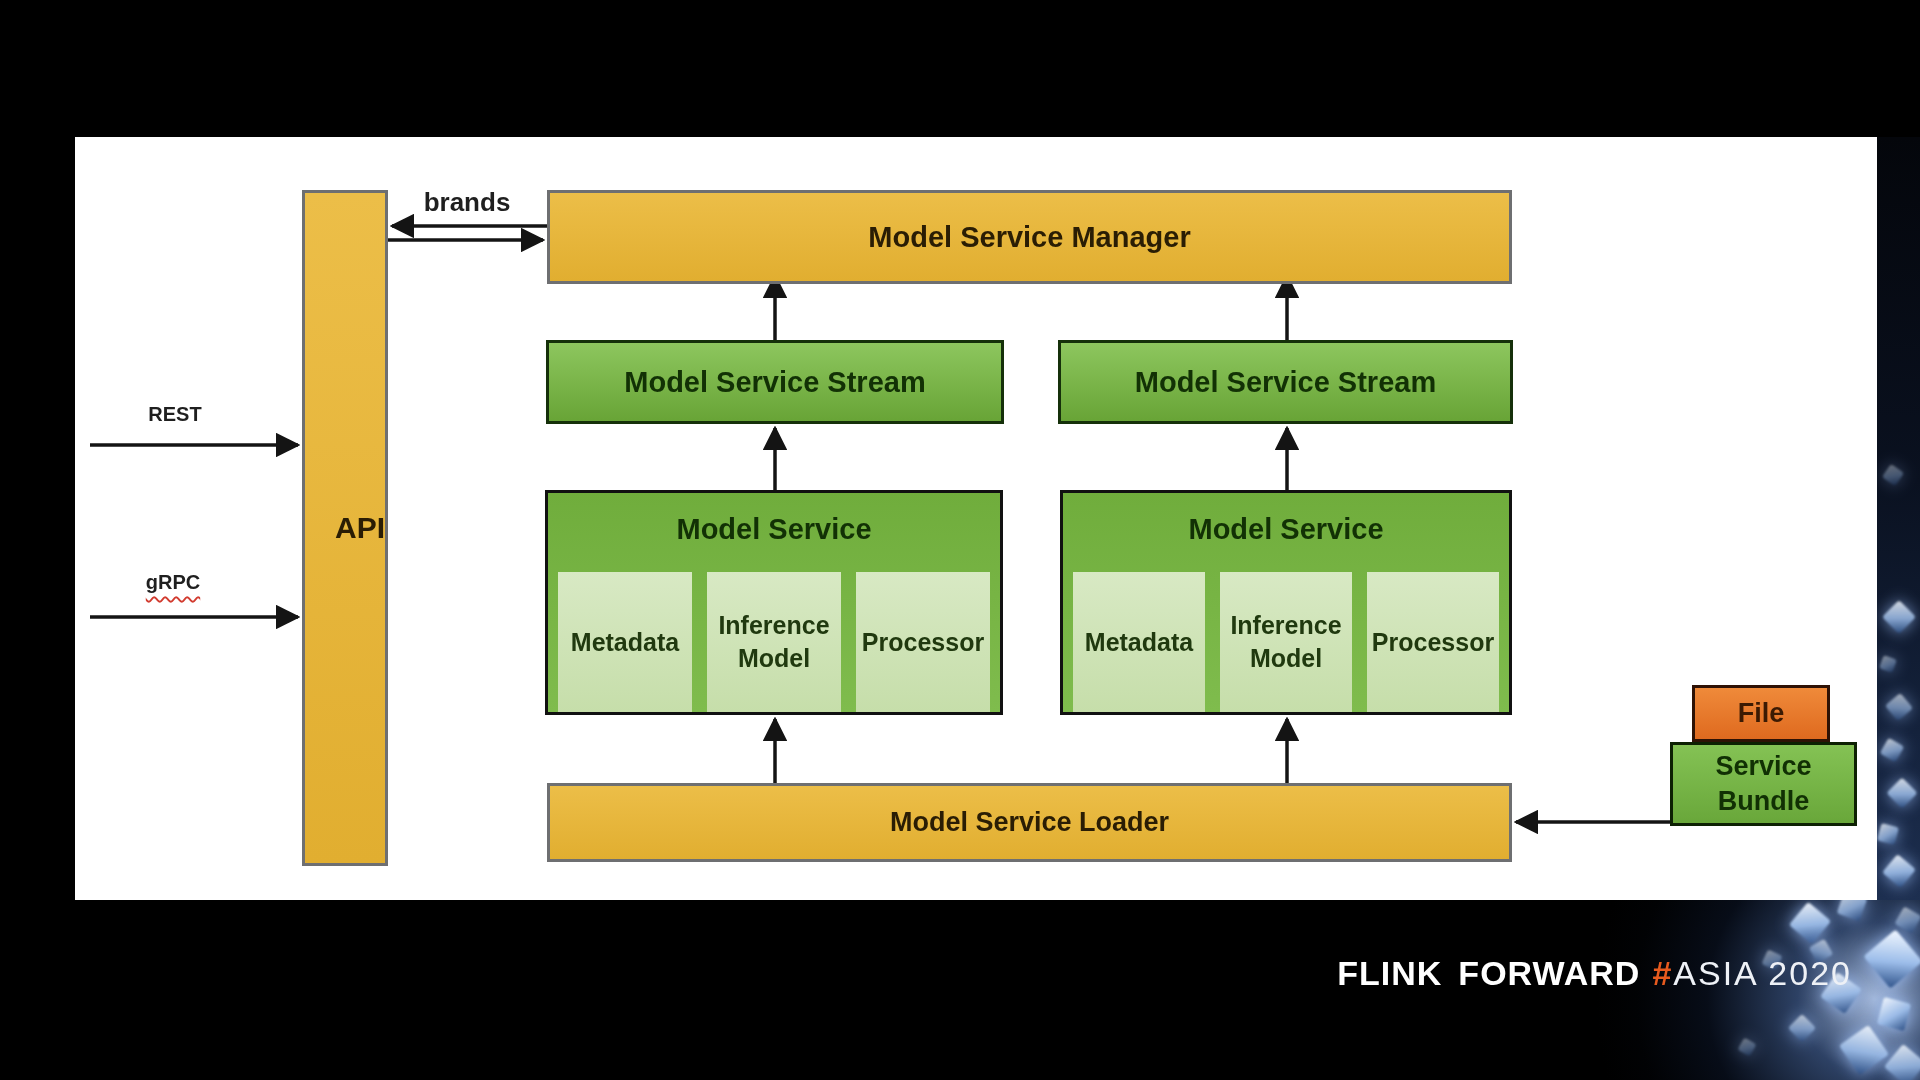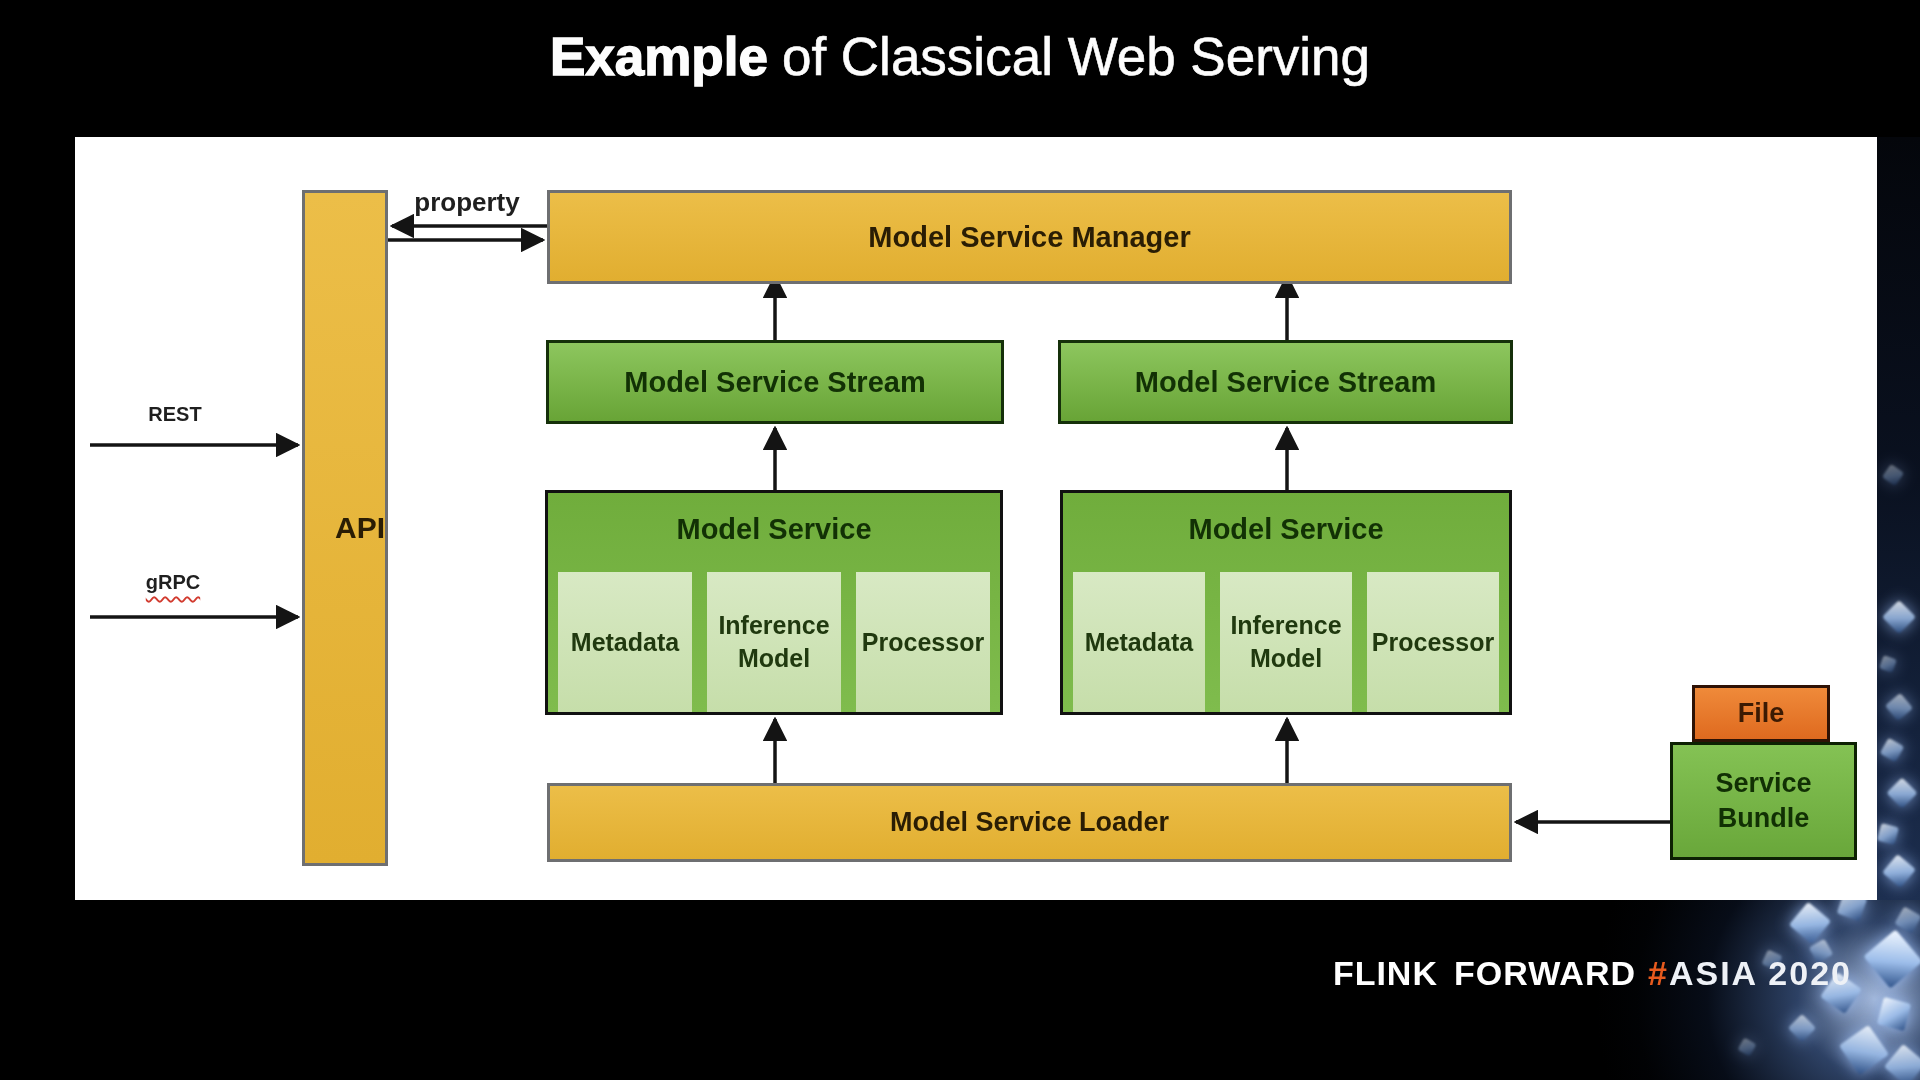--- a/index.html
+++ b/index.html
@@ -34,40 +34,37 @@
   svg.arrows{position:absolute;left:0;top:0;width:1802px;height:763px;pointer-events:none;}
   svg.arrows line{stroke:#141414;stroke-width:3.5px;}
 
   
   .footnote{position:absolute;left:40px;top:996px;color:#fff;font-family:"Liberation Serif", serif;
             font-size:21px;z-index:6;}
   .brand{position:absolute;top:954px;right:68px;font-size:34px;color:#fff;white-space:nowrap;z-index:6;}
   .brand .b{font-weight:700;letter-spacing:1px;}
   .brand .sp{display:inline-block;width:16px;}
   .brand .hash{font-weight:700;margin-left:12px;}
-  .brand .evt{font-weight:700;color:#eef1f6;letter-spacing:2px;margin-left:2px;}
+  .brand .evt{font-weight:400;color:#eef1f6;letter-spacing:2px;margin-left:2px;}
 
   
   .strip{position:absolute;left:1877px;top:137px;width:43px;height:763px;overflow:hidden;
          background:linear-gradient(180deg,#04060b 0%,#0a1120 45%,#14223c 78%,#1d2f50 100%);}
   .decor-br{position:absolute;left:1540px;top:900px;width:380px;height:180px;overflow:hidden;z-index:4;
          background:radial-gradient(circle at 88% 55%, rgba(190,215,255,.85) 0%, rgba(90,130,200,.5) 22%,
                     rgba(25,45,85,.28) 48%, rgba(10,18,34,.12) 68%, transparent 80%);}
   .cube{position:absolute;border-radius:3px;filter:blur(1px);
         background:linear-gradient(135deg,#f4f9ff 0%,#9cbdea 55%,#2e5188 100%);
         box-shadow:0 0 16px rgba(160,195,255,.8);}
 </style>
 </head>
 <body>
 
 <div class="stage">
 
-  <div class="title">
-    <span class="em">Example</span><span class="rest">of Classical Web Serving</span>
-  </div>
 
   <div class="canvas">
 
     <svg class="arrows" viewBox="0 0 1802 763">
       <defs>
         <marker id="ah" markerWidth="7" markerHeight="7" viewBox="0 0 10 10" refX="9" refY="5" orient="auto">
           <path d="M0,0 L10,5 L0,10 z" fill="#141414"></path>
         </marker>
       </defs>
       <line x1="472" y1="89" x2="317" y2="89" marker-end="url(#ah)"></line>
@@ -80,21 +77,21 @@
       <line x1="1212" y1="355" x2="1212" y2="291" marker-end="url(#ah)"></line>
       <line x1="700" y1="648" x2="700" y2="582" marker-end="url(#ah)"></line>
       <line x1="1212" y1="648" x2="1212" y2="582" marker-end="url(#ah)"></line>
       <line x1="1595" y1="685" x2="1441" y2="685" marker-end="url(#ah)"></line>
     </svg>
 
     <div class="box yellow" style="left:227px;top:53px;width:86px;height:676px;font-size:30px;justify-content:flex-end;">
       <span>API</span>
     </div>
 
-    <div class="lbl" style="left:322px;top:50px;width:140px;font-size:26px;">property</div>
+    <div class="lbl" style="left:322px;top:50px;width:140px;font-size:26px;">brands</div>
     <div class="lbl" style="left:30px;top:266px;width:140px;">REST</div>
     <div class="lbl grpc" style="left:28px;top:434px;width:140px;">gRPC</div>
 
     <div class="box yellow" style="left:472px;top:53px;width:965px;height:94px;font-size:29px;">
       <span>Model Service Manager</span>
     </div>
 
     <div class="box greenbar" style="left:471px;top:203px;width:458px;height:84px;font-size:29px;">
       <span>Model Service Stream</span>
     </div>
@@ -120,21 +117,21 @@
       </div>
     </div>
 
     <div class="box yellow" style="left:472px;top:646px;width:965px;height:79px;font-size:27px;">
       <span>Model Service Loader</span>
     </div>
 
     <div class="box orange" style="left:1617px;top:548px;width:138px;height:57px;font-size:27px;z-index:2;">
       <span>File</span>
     </div>
-    <div class="box bundle" style="left:1595px;top:605px;width:187px;height:118px;font-size:27px;">
+    <div class="box bundle" style="left:1595px;top:605px;width:187px;height:84px;font-size:27px;">
       <span style="width:110px;">Service Bundle</span>
     </div>
   </div>
 
   <div class="strip">
     <div class="cube" style="left:8px;top:330px;width:16px;height:16px;transform:rotate(35deg);opacity:.4;"></div>
     <div class="cube" style="left:10px;top:468px;width:24px;height:24px;transform:rotate(45deg);opacity:.85;"></div>
     <div class="cube" style="left:4px;top:520px;width:14px;height:14px;transform:rotate(20deg);opacity:.5;"></div>
     <div class="cube" style="left:12px;top:560px;width:20px;height:20px;transform:rotate(50deg);opacity:.65;"></div>
     <div class="cube" style="left:6px;top:604px;width:18px;height:18px;transform:rotate(30deg);opacity:.75;"></div>

